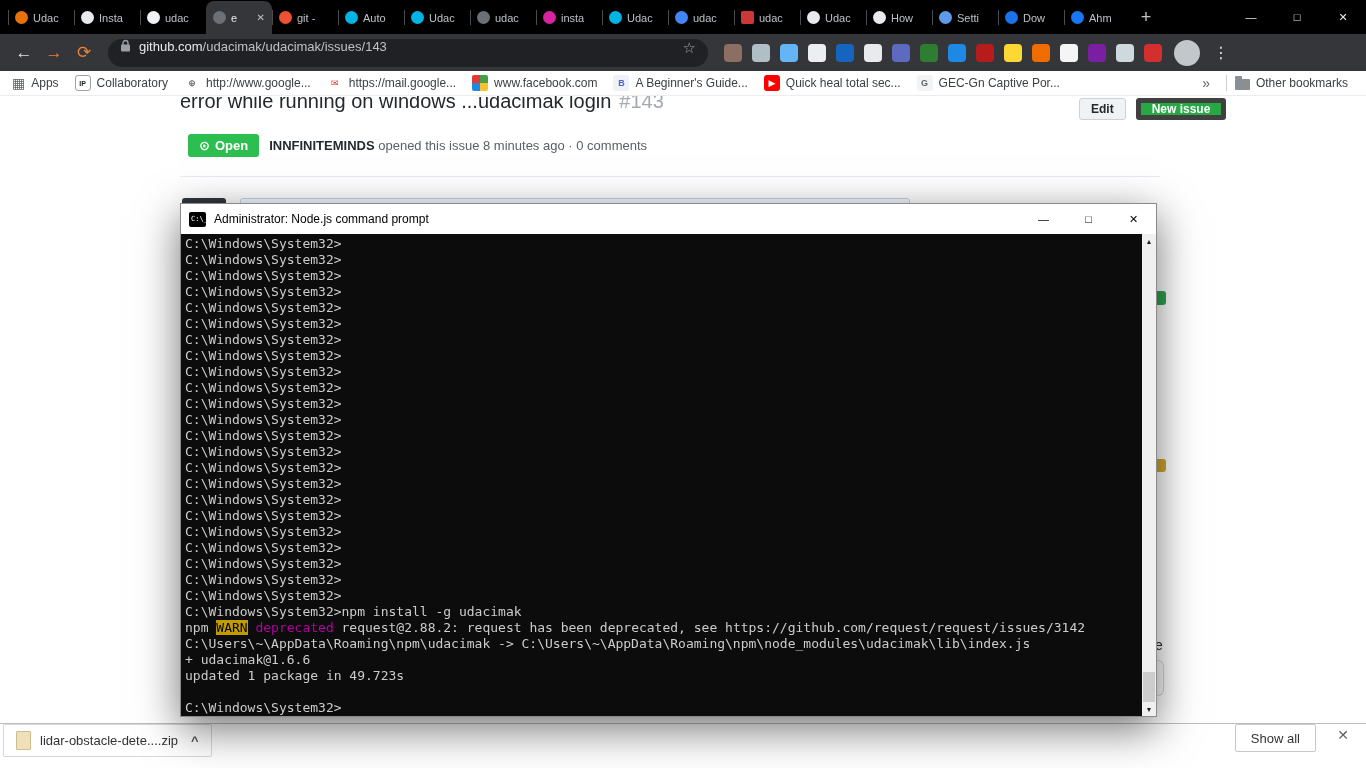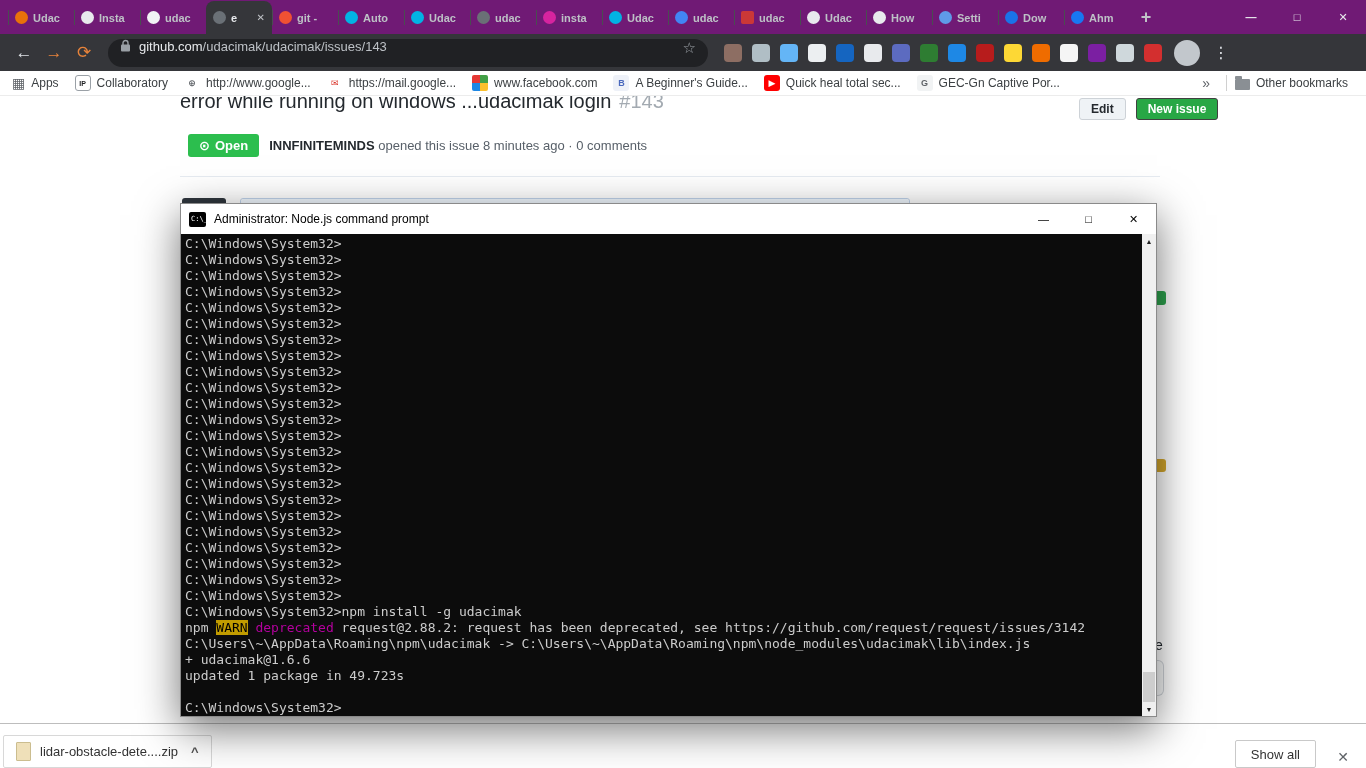--- a/index.html
+++ b/index.html
@@ -1,20 +1,20 @@
 <!DOCTYPE html>
 <html><head>
 <meta charset="utf-8">
 <style>
   *{box-sizing:border-box;margin:0;padding:0;}
   html,body{width:1366px;height:768px;overflow:hidden;}
   body{font-family:"Liberation Sans","DejaVu Sans",sans-serif;position:relative;background:#fff;}
 
   
-  .tabstrip{position:absolute;top:0;left:0;width:100%;height:34px;background:#701a75;display:flex;align-items:center;z-index:30;font-weight:bold;}
+  .tabstrip{position:absolute;top:0;left:0;width:100%;height:34px;background:#000000;display:flex;align-items:center;z-index:30;}
   .tab-list{display:flex;height:34px;align-items:flex-end;padding-left:8px;}
   .tab{position:relative;width:66px;height:33px;display:flex;align-items:center;gap:5px;padding:0 7px;border-radius:8px 8px 0 0;color:#bdc1c6;font-size:11px;cursor:pointer;}
   .tab:not(.active)::before{content:"";position:absolute;left:0;top:9px;height:15px;width:1px;background:#4a4d51;}
   .tab.active{background:#35363a;color:#e8eaed;}
   .tab.active::before{display:none;}
   .tab-ico{width:13px;height:13px;border-radius:50%;flex:0 0 13px;}
   .tab-label{overflow:hidden;white-space:nowrap;flex:1;}
   .tab-close{font-size:10px;color:#c0c3c7;margin-left:auto;}
   .newtab{width:28px;height:28px;display:flex;align-items:center;justify-content:center;color:#c0c3c7;font-size:18px;margin-left:2px;cursor:pointer;}
   .win-controls{margin-left:auto;display:flex;height:34px;}
@@ -47,21 +47,21 @@
   .other-bm{display:flex;align-items:center;gap:6px;cursor:pointer;margin-right:6px;}
   .folder-ico{position:relative;width:15px;height:11px;background:#8a8f94;border-radius:1px;margin-top:2px;}
   .folder-ico::before{content:"";position:absolute;top:-3px;left:0;width:7px;height:3px;background:#8a8f94;border-radius:1px 1px 0 0;}
 
   
   .page{position:absolute;top:96px;left:0;width:100%;height:672px;background:#fff;overflow:hidden;z-index:1;}
   .gh-title{position:absolute;left:180px;top:-6px;width:860px;font-size:20px;font-weight:400;color:#24292e;white-space:nowrap;overflow:hidden;}
   .issue-num{color:#a3aab1;margin-left:8px;}
   .gh-actions{position:absolute;left:1079px;top:2px;display:flex;gap:10px;}
   .btn-edit{height:22px;padding:0 11px;font-size:12px;font-weight:bold;color:#24292e;background:#eff3f6;border:1px solid #cdd2d7;border-radius:3px;display:flex;align-items:center;cursor:pointer;}
-  .btn-new-issue{height:22px;padding:0 11px;font-size:12px;font-weight:bold;color:#fff;background:#28a745;border:1px solid #404040;border-radius:3px;display:flex;align-items:center;cursor:pointer;}
+  .btn-new-issue{height:22px;padding:0 11px;font-size:12px;font-weight:bold;color:#fff;background:#28a745;border:5px solid #404040;border-radius:3px;display:flex;align-items:center;cursor:pointer;}
   .gh-meta{position:absolute;left:188px;top:38px;display:flex;align-items:center;gap:10px;font-size:13px;color:#586069;}
   .badge-open{display:flex;align-items:center;gap:5px;background:#2cbe4e;color:#fff;font-weight:600;font-size:13px;padding:4px 11px;border-radius:3px;}
   .meta-author{font-weight:bold;color:#24292e;}
   .gh-divider{position:absolute;left:180px;top:80px;width:980px;height:1px;background:#e6ebf1;}
   .gh-avatar{position:absolute;left:182px;top:102px;width:44px;height:44px;border-radius:3px;background:#2f363d;}
   .comment-box{position:absolute;left:240px;top:102px;width:670px;height:86px;border:1px solid #c0d3eb;border-radius:3px;background:#fff;}
   .comment-head{height:34px;background:#f1f8ff;border-bottom:1px solid #c0d3eb;display:flex;align-items:center;padding:0 12px;font-size:13px;color:#586069;gap:5px;border-radius:3px 3px 0 0;}
   .smiley{margin-left:auto;color:#586069;font-size:14px;cursor:pointer;}
   .frag-green{position:absolute;left:1157px;top:195px;width:9px;height:14px;background:#2ea44f;border-radius:0 3px 3px 0;}
   .frag-yellow{position:absolute;left:1157px;top:363px;width:9px;height:13px;background:#d4a72c;border-radius:0 3px 3px 0;}
@@ -80,21 +80,21 @@
   .term-line{height:16px;}
   .warn-badge{background:#c19c00;color:#000000;}
   .warn-dep{color:#b4009e;}
   .term-scroll{position:relative;width:14px;height:482px;background:#f0f0f0;flex:0 0 14px;}
   .scroll-arrow{position:absolute;left:0;width:14px;height:14px;display:flex;align-items:center;justify-content:center;font-size:7px;color:#202020;}
   .scroll-arrow.up{top:0;}
   .scroll-arrow.down{bottom:0;}
   .scroll-thumb{position:absolute;left:1px;top:438px;width:12px;height:30px;background:#cdcdcd;}
 
   
-  .downloadbar{position:absolute;left:0;bottom:0;width:100%;height:45px;background:#fff;border-top:1px solid #bdbdbd;display:flex;align-items:flex-end;z-index:10;}
+  .downloadbar{position:absolute;left:0;bottom:0;width:100%;height:45px;background:#fff;border-top:1px solid #bdbdbd;display:flex;align-items:flex-start;z-index:10;}
   .dl-item{display:flex;align-items:center;height:33px;margin-left:3px;padding:0 12px;border:1px solid #d8d8d8;border-radius:2px;background:#fff;gap:9px;cursor:pointer;}
   .dl-file-icon{width:15px;height:19px;background:#efe0b9;border:1px solid #cbbd8f;border-radius:1px;}
   .dl-name{font-size:13px;color:#333;}
   .dl-caret{font-size:13px;font-weight:bold;color:#555;margin-left:4px;}
   .show-all{margin-left:auto;height:28px;padding:0 15px;border:1px solid #c9c9c9;border-radius:2px;font-size:13px;color:#333;display:flex;align-items:center;background:#fff;cursor:pointer;margin-right:16px;}
   .dl-close{width:22px;height:22px;display:flex;align-items:center;justify-content:center;color:#5f6368;font-size:14px;margin-right:12px;cursor:pointer;}
 </style>
 </head>
 <body>
 

